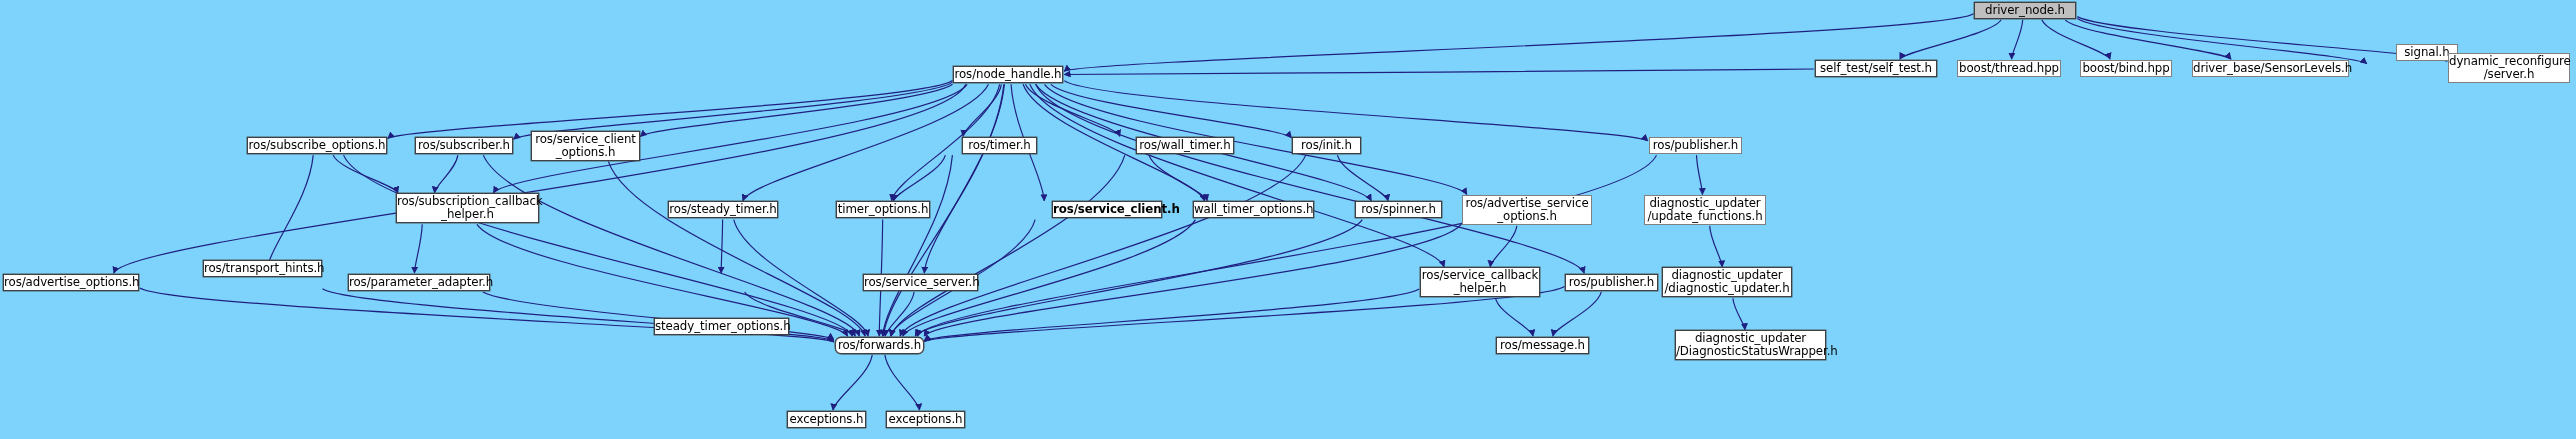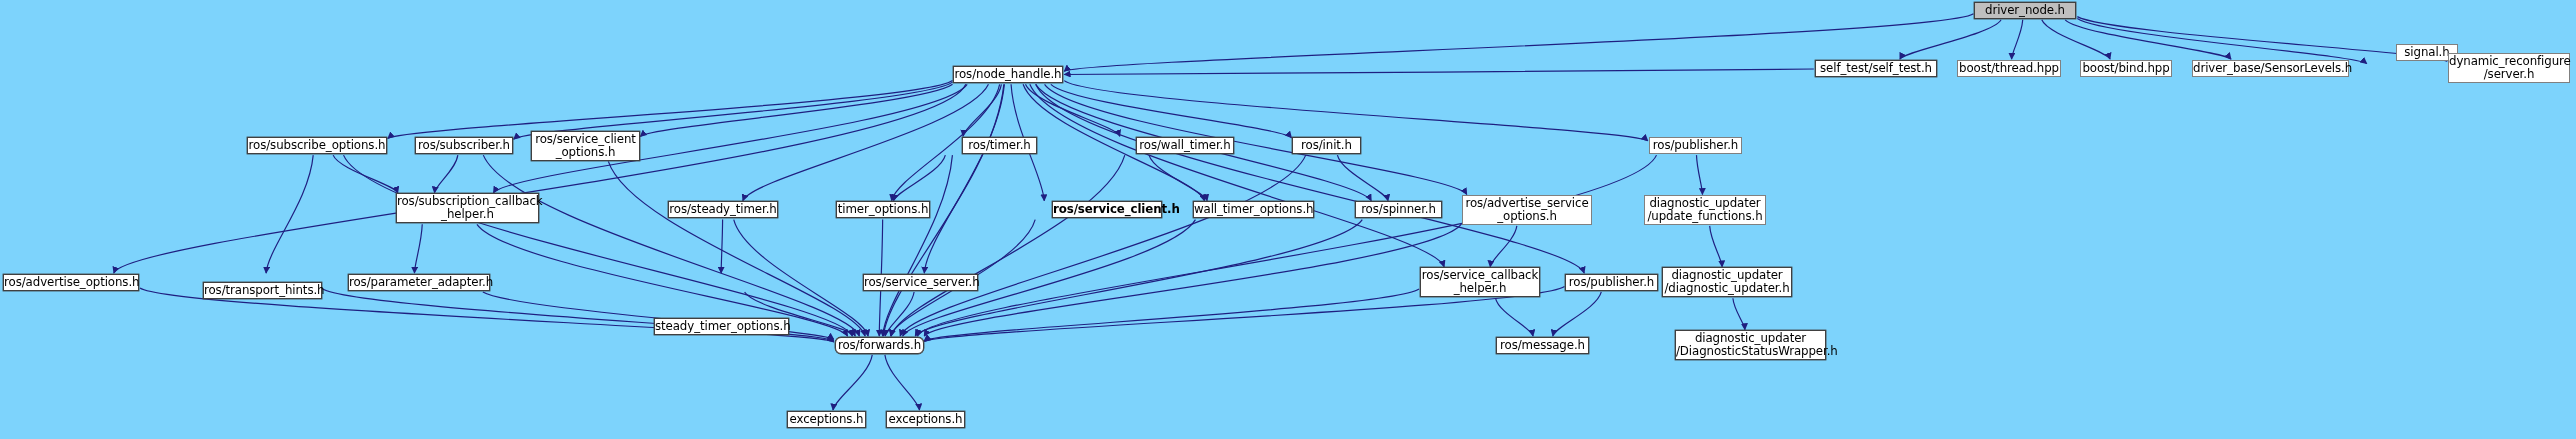--- a/index.html
+++ b/index.html
@@ -161,21 +161,21 @@
       <div class="gnode strong" style="left: 668px; top: 201px; width: 110px; height: 17.3px;"><span class="lbl">ros/steady_timer.h</span></div>
       <div class="gnode strong" style="left: 836px; top: 201px; width: 94px; height: 17.3px;"><span class="lbl">timer_options.h</span></div>
       <div class="gnode strong" style="left: 1052px; top: 201px; width: 110px; height: 17.3px; font-weight: bold;"><span class="lbl">ros/service_client.h</span></div>
       <div class="gnode strong" style="left: 1159px; top: 201px; width: 121px; height: 17.3px; margin-left: 34px;"><span class="lbl">wall_timer_options.h</span></div>
       <div class="gnode strong" style="left: 1355px; top: 201px; width: 87px; height: 17.3px;"><span class="lbl">ros/spinner.h</span></div>
       <div class="gnode " style="left: 1462px; top: 195px; width: 130px; height: 30px;"><span class="lbl">ros/advertise_service
 _options.h</span></div>
       <div class="gnode " style="left: 1644px; top: 195px; width: 122px; height: 30px;"><span class="lbl">diagnostic_updater
 /update_functions.h</span></div>
       <div class="gnode strong" style="left: 3.1px; top: 274px; width: 136px; height: 17.3px;"><span class="lbl">ros/advertise_options.h</span></div>
-      <div class="gnode strong" style="left: 203px; top: 282px; width: 119px; height: 17.3px;"><span class="lbl">ros/transport_hints.h</span></div>
+      <div class="gnode strong" style="left: 203px; top: 260px; width: 119px; height: 17.3px;"><span class="lbl">ros/transport_hints.h</span></div>
       <div class="gnode strong" style="left: 348px; top: 274px; width: 142px; height: 17.3px;"><span class="lbl">ros/parameter_adapter.h</span></div>
       <div class="gnode strong" style="left: 654px; top: 274px; width: 135px; height: 17.3px; margin-top: 44px;"><span class="lbl">steady_timer_options.h</span></div>
       <div class="gnode strong" style="left: 863px; top: 274px; width: 115px; height: 17.3px; align-items: center;"><span class="lbl">ros/service_server.h</span></div>
       <div class="gnode strong" style="left: 1420px; top: 267px; width: 120px; height: 30px;"><span class="lbl">ros/service_callback
 _helper.h</span></div>
       <div class="gnode strong" style="left: 1565px; top: 274px; width: 93px; height: 17.3px;"><span class="lbl">ros/publisher.h</span></div>
       <div class="gnode strong" style="left: 1662px; top: 267px; width: 130px; height: 30px;"><span class="lbl">diagnostic_updater
 /diagnostic_updater.h</span></div>
       <div class="gnode strong" style="left: 835px; top: 337px; width: 89px; height: 17.3px; border-radius: 6px;"><span class="lbl">ros/forwards.h</span></div>
       <div class="gnode strong" style="left: 1496px; top: 337px; width: 93px; height: 17.3px;"><span class="lbl">ros/message.h</span></div>

